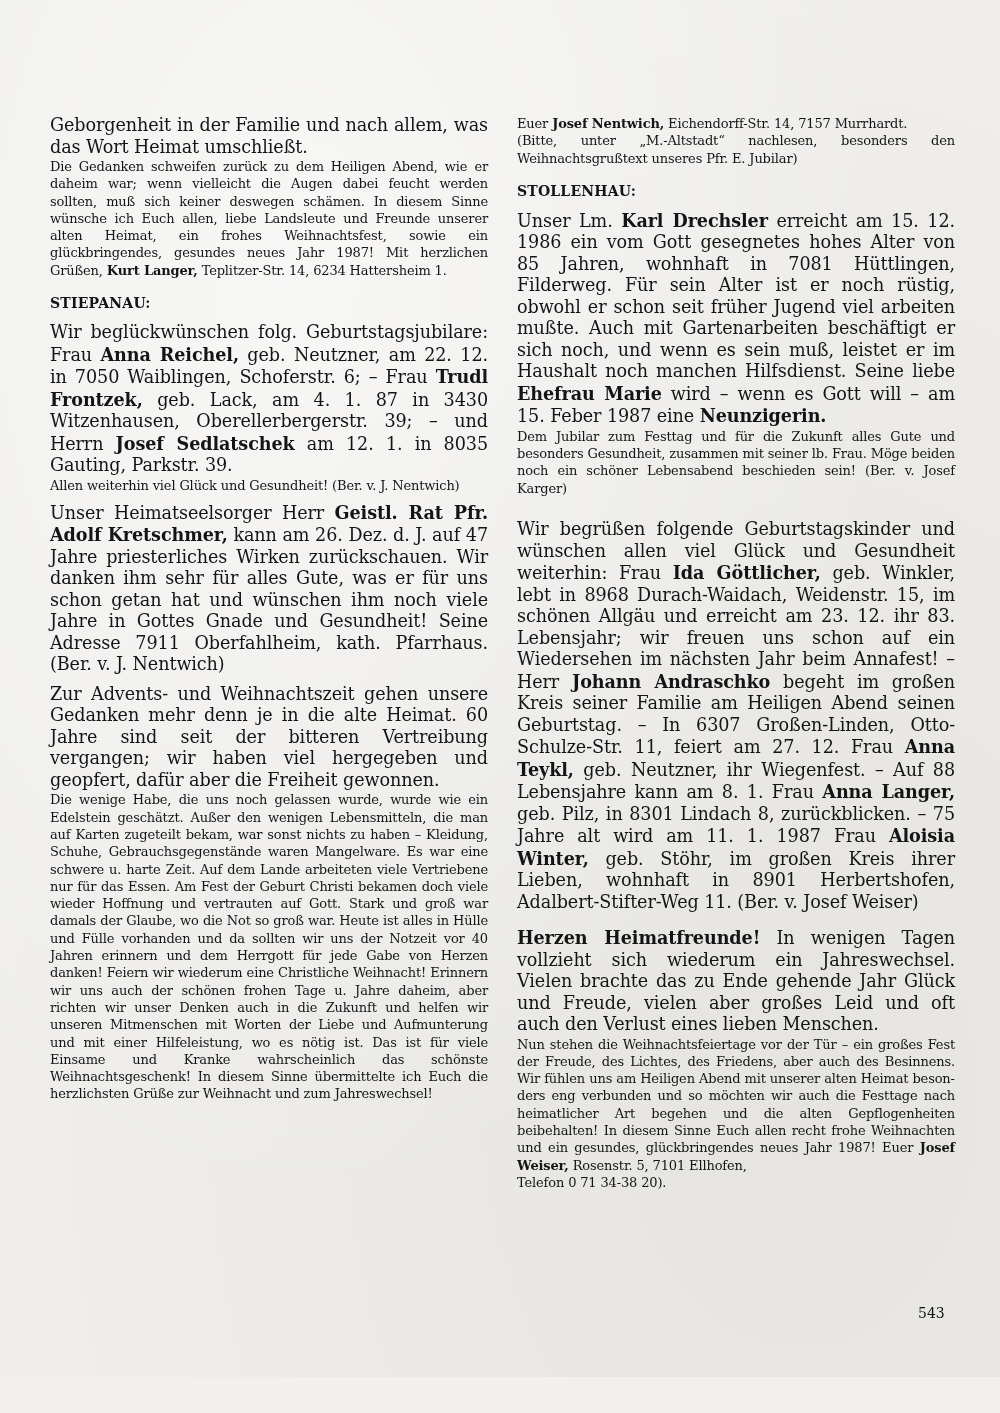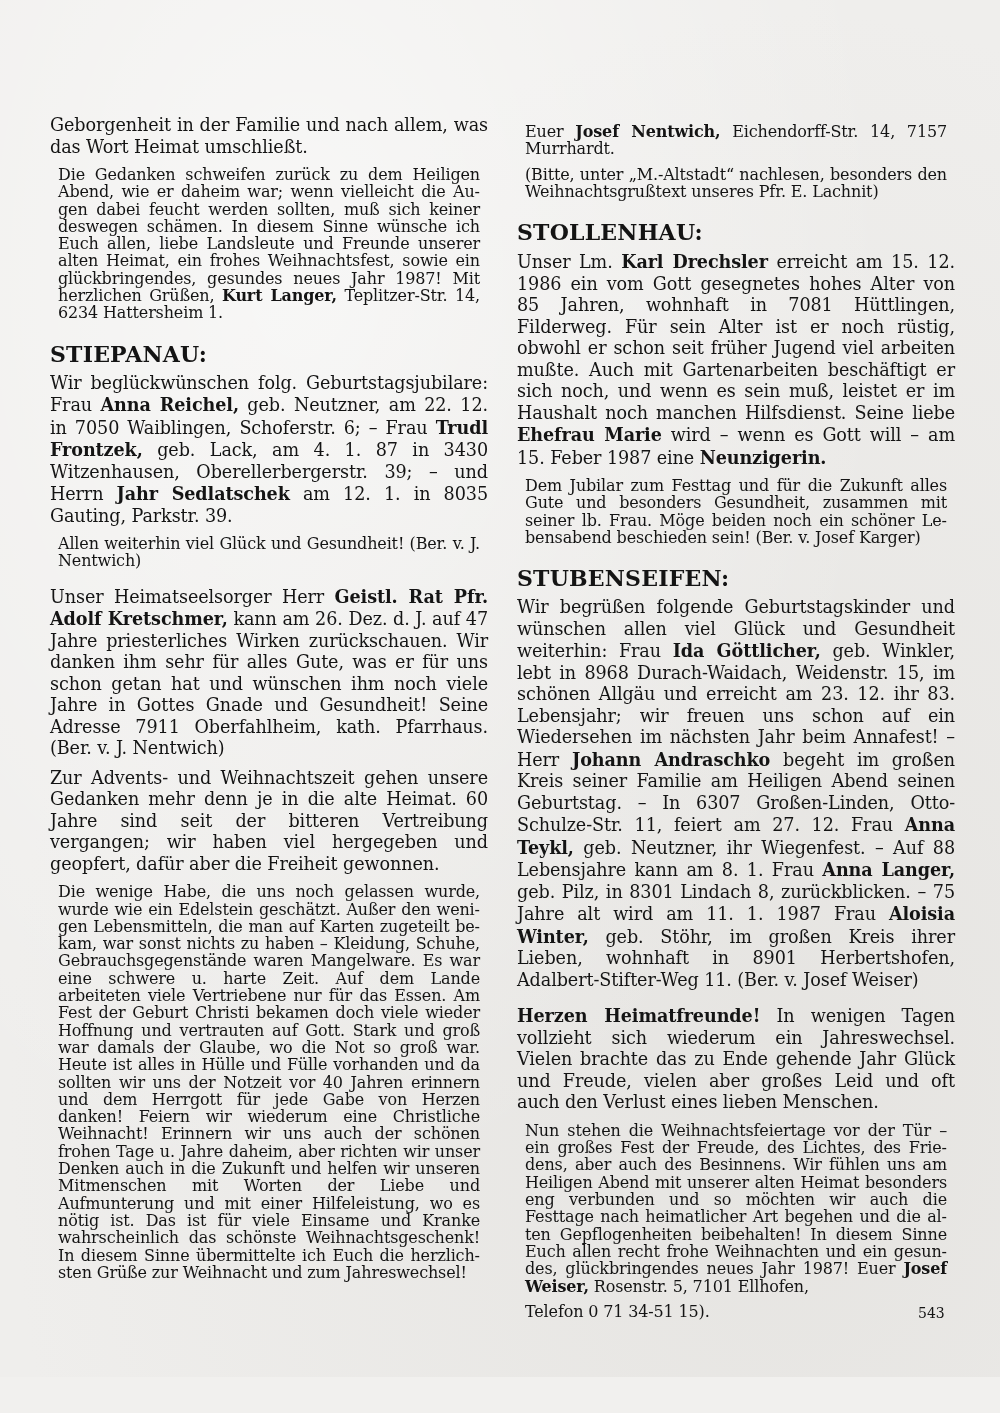--- a/index.html
+++ b/index.html
@@ -19,23 +19,23 @@
     }
     .column {
       position: absolute; top: 115px; width: 438px;
       text-align: justify;
       hyphens: manual;
     }
     .col-left { left: 50px; }
     .col-right { left: 517px; }
 
     .p-large { font-size: 17.6px; line-height: 21.5px; margin: 0; letter-spacing: -0.1px; }
-    .p-small { font-size: 16px; line-height: 17.3px; margin: 8px; letter-spacing: -0.15px; }
+    .p-small { font-size: 13px; line-height: 17.3px; margin: 0; letter-spacing: -0.15px; }
     .heading {
-      font-weight: bold; font-size: 22px; line-height: 21px;
+      font-weight: bold; font-size: 14px; line-height: 21px;
       margin: 0; letter-spacing: 0.2px;
     }
     b { font-weight: bold; }
 
     .gap-s { height: 8px; }
     .gap-m { height: 14px; }
 
     .page-number {
       position: absolute; left: 918px; top: 1305px;
       font-size: 14px;
@@ -46,45 +46,44 @@
 
 <div class="page">
 
   <div class="column col-left">
     <p class="p-large">Geborgenheit in der Familie und nach allem, was das Wort Heimat umschließt.</p>
     <p class="p-small">Die Gedanken schweifen zurück zu dem Heiligen Abend, wie er daheim war; wenn vielleicht die Au­gen dabei feucht werden sollten, muß sich keiner deswegen schämen. In diesem Sinne wünsche ich Euch allen, liebe Landsleute und Freunde unserer alten Heimat, ein frohes Weihnachtsfest, sowie ein glückbringendes, gesundes neues Jahr 1987! Mit herzlichen Grüßen, <b>Kurt Langer,</b> Teplitzer-Str. 14, 6234 Hattersheim 1.</p>
 
     <div class="gap-m"></div>
     <h2 class="heading">STIEPANAU:</h2>
     <div class="gap-s"></div>
-    <p class="p-large">Wir beglückwünschen folg. Geburtstagsjubi­lare: Frau <b>Anna Reichel,</b> geb. Neutzner, am 22. 12. in 7050 Waiblingen, Schoferstr. 6; – Frau <b>Trudl Frontzek,</b> geb. Lack, am 4. 1. 87 in 3430 Witzenhausen, Oberellerbergerstr. 39; – und Herrn <b>Jahr Sedlatschek</b> am 12. 1. in 8035 Gauting, Parkstr. 39.</p>
+    <p class="p-large">Wir beglückwünschen folg. Geburtstagsjubi­lare: Frau <b>Anna Reichel,</b> geb. Neutzner, am 22. 12. in 7050 Waiblingen, Schoferstr. 6; – Frau <b>Trudl Frontzek,</b> geb. Lack, am 4. 1. 87 in 3430 Witzenhausen, Oberellerbergerstr. 39; – und Herrn <b>Josef Sedlatschek</b> am 12. 1. in 8035 Gauting, Parkstr. 39.</p>
     <p class="p-small">Allen weiterhin viel Glück und Gesundheit! (Ber. v. J. Nentwich)</p>
     <div class="gap-s"></div>
     <p class="p-large">Unser Heimatseelsorger Herr <b>Geistl. Rat Pfr. Adolf Kretschmer,</b> kann am 26. Dez. d. J. auf 47 Jahre priesterliches Wirken zurück­schauen. Wir danken ihm sehr für alles Gute, was er für uns schon getan hat und wünschen ihm noch viele Jahre in Gottes Gnade und Gesundheit! Seine Adresse 7911 Oberfahl­heim, kath. Pfarrhaus. (Ber. v. J. Nentwich)</p>
 
     <div class="gap-s"></div>
     <p class="p-large">Zur Advents- und Weihnachtszeit gehen un­sere Gedanken mehr denn je in die alte Hei­mat. 60 Jahre sind seit der bitteren Vertrei­bung vergangen; wir haben viel hergegeben und geopfert, dafür aber die Freiheit gewon­nen.</p>
     <p class="p-small">Die wenige Habe, die uns noch gelassen wurde, wurde wie ein Edelstein geschätzt. Außer den weni­gen Lebensmitteln, die man auf Karten zugeteilt be­kam, war sonst nichts zu haben – Kleidung, Schuhe, Gebrauchsgegenstände waren Mangel­ware. Es war eine schwere u. harte Zeit. Auf dem Lande arbeiteten viele Vertriebene nur für das Es­sen. Am Fest der Geburt Christi bekamen doch viele wieder Hoffnung und vertrauten auf Gott. Stark und groß war damals der Glaube, wo die Not so groß war. Heute ist alles in Hülle und Fülle vor­handen und da sollten wir uns der Notzeit vor 40 Jahren erinnern und dem Herrgott für jede Gabe von Herzen danken! Feiern wir wiederum eine Christliche Weihnacht! Erinnern wir uns auch der schönen frohen Tage u. Jahre daheim, aber richten wir unser Denken auch in die Zukunft und helfen wir unseren Mitmenschen mit Worten der Liebe und Aufmunterung und mit einer Hilfeleistung, wo es nötig ist. Das ist für viele Einsame und Kranke wahrscheinlich das schönste Weihnachtsgeschenk! In diesem Sinne übermittelte ich Euch die herzlich­sten Grüße zur Weihnacht und zum Jahreswechsel!</p>
   </div>
 
   <div class="column col-right">
     <p class="p-small">Euer <b>Josef Nentwich,</b> Eichendorff-Str. 14, 7157 Murrhardt.</p>
-    <p class="p-small">(Bitte, unter „M.-Altstadt“ nachlesen, besonders den Weihnachtsgrußtext unseres Pfr. E. Lachnit)</p>
+    <p class="p-small">(Bitte, unter „M.-Altstadt“ nachlesen, besonders den Weihnachtsgrußtext unseres Pfr. E. Jubilar)</p>
 
     <div class="gap-m"></div>
     <h2 class="heading">STOLLENHAU:</h2>
     <div class="gap-s"></div>
     <p class="p-large">Unser Lm. <b>Karl Drechsler</b> erreicht am 15. 12. 1986 ein vom Gott gesegnetes hohes Alter von 85 Jahren, wohnhaft in 7081 Hüttlingen, Filderweg. Für sein Alter ist er noch rüstig, obwohl er schon seit früher Jugend viel ar­beiten mußte. Auch mit Gartenarbeiten be­schäftigt er sich noch, und wenn es sein muß, leistet er im Haushalt noch manchen Hilfs­dienst. Seine liebe <b>Ehefrau Marie</b> wird – wenn es Gott will – am 15. Feber 1987 eine <b>Neunzigerin.</b></p>
     <p class="p-small">Dem Jubilar zum Festtag und für die Zukunft alles Gute und besonders Gesundheit, zusammen mit seiner lb. Frau. Möge beiden noch ein schöner Le­bensabend beschieden sein! (Ber. v. Josef Karger)</p>
 
     <div class="gap-m"></div>
-    <h2 class="heading">STUBENSEIFEN:</h2>
     <div class="gap-s"></div>
     <p class="p-large">Wir begrüßen folgende Geburtstagskinder und wünschen allen viel Glück und Gesund­heit weiterhin: Frau <b>Ida Göttlicher,</b> geb. Winkler, lebt in 8968 Durach-Waidach, Wei­denstr. 15, im schönen Allgäu und erreicht am 23. 12. ihr 83. Lebensjahr; wir freuen uns schon auf ein Wiedersehen im nächsten Jahr beim Annafest! – Herr <b>Johann Andraschko</b> begeht im großen Kreis seiner Familie am Heiligen Abend seinen Geburtstag. – In 6307 Großen-Linden, Otto-Schulze-Str. 11, feiert am 27. 12. Frau <b>Anna Teykl,</b> geb. Neutzner, ihr Wiegenfest. – Auf 88 Lebensjahre kann am 8. 1. Frau <b>Anna Langer,</b> geb. Pilz, in 8301 Lindach 8, zurückblicken. – 75 Jahre alt wird am 11. 1. 1987 Frau <b>Aloisia Winter,</b> geb. Stöhr, im großen Kreis ihrer Lieben, wohn­haft in 8901 Herbertshofen, Adalbert-Stifter-Weg 11. (Ber. v. Josef Weiser)</p>
 
     <div class="gap-m"></div>
     <p class="p-large"><b>Herzen Heimatfreunde!</b> In wenigen Tagen vollzieht sich wiederum ein Jahreswechsel. Vielen brachte das zu Ende gehende Jahr Glück und Freude, vielen aber großes Leid und oft auch den Verlust eines lieben Men­schen.</p>
     <p class="p-small">Nun stehen die Weihnachtsfeiertage vor der Tür – ein großes Fest der Freude, des Lichtes, des Frie­dens, aber auch des Besinnens. Wir fühlen uns am Heiligen Abend mit unserer alten Heimat beson­ders eng verbunden und so möchten wir auch die Festtage nach heimatlicher Art begehen und die al­ten Gepflogenheiten beibehalten! In diesem Sinne Euch allen recht frohe Weihnachten und ein gesun­des, glückbringendes neues Jahr 1987! Euer <b>Josef Weiser,</b> Rosenstr. 5, 7101 Ellhofen,</p>
-    <p class="p-small" style="text-align:left">Telefon 0 71 34-51 15).</p>
+    <p class="p-small" style="text-align:left">Telefon 0 71 34-38 20).</p>
   </div>
 
   <div class="page-number">543</div>
 </div>
 
 </body></html>

